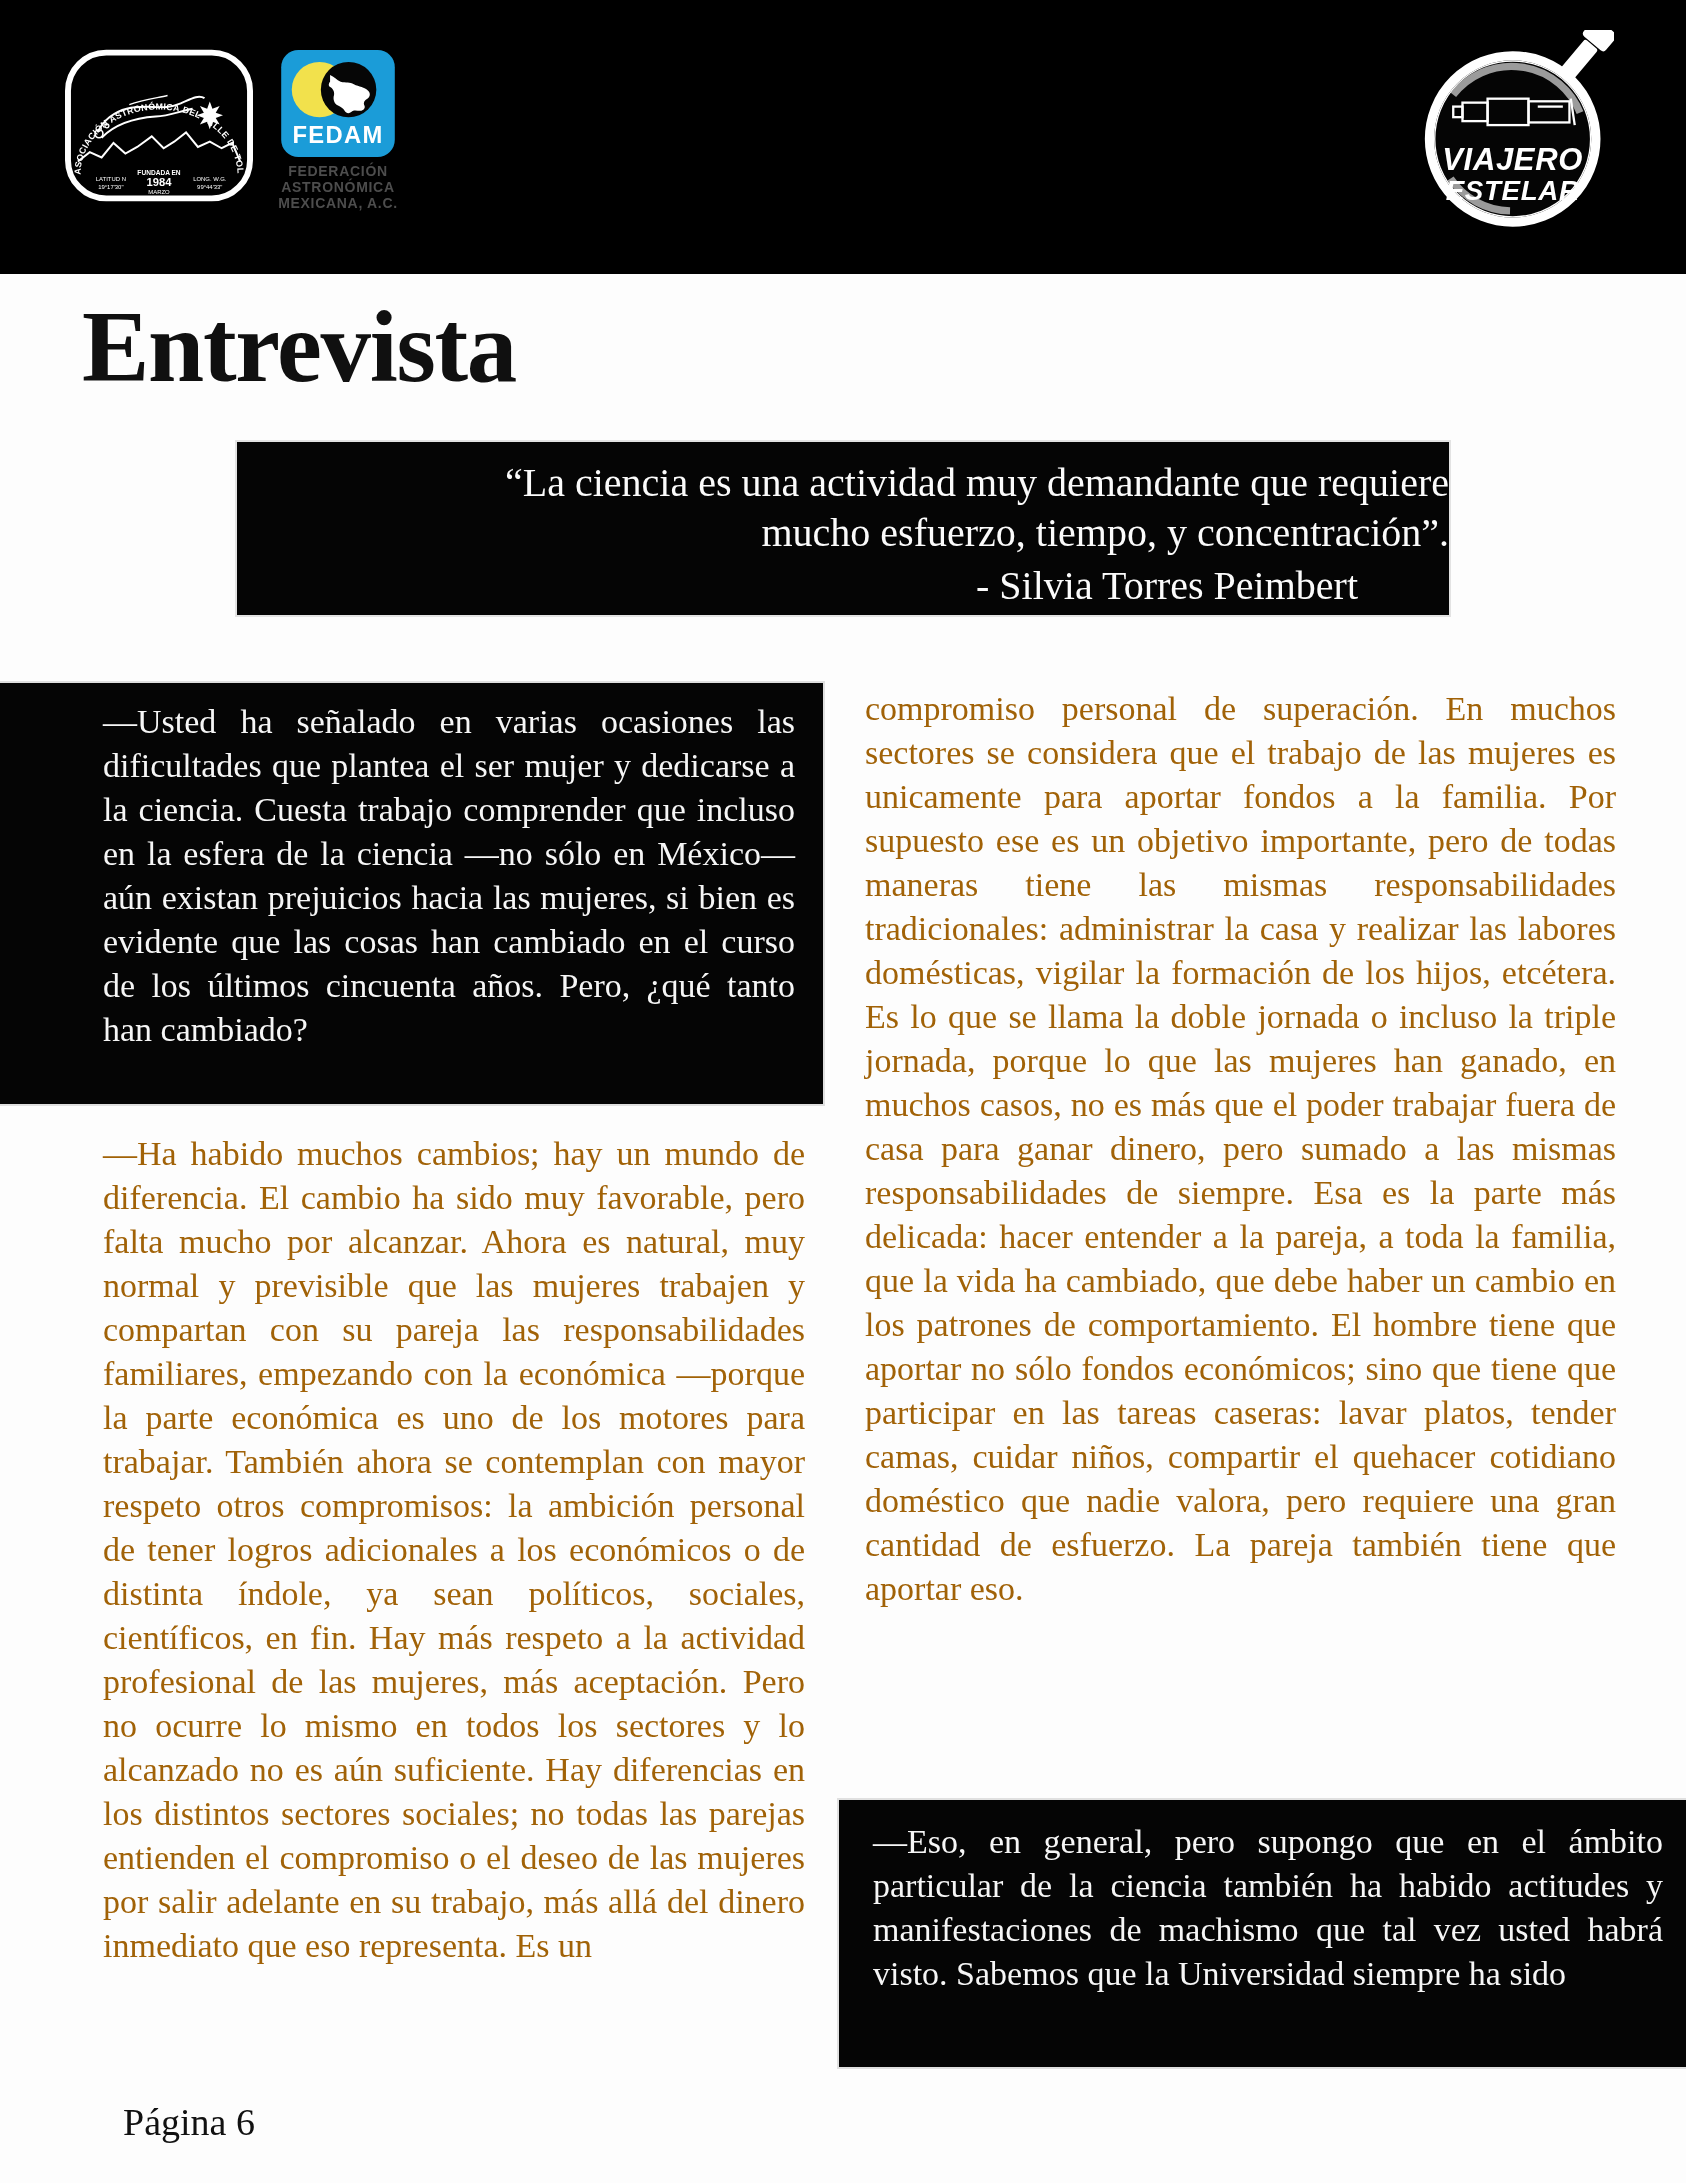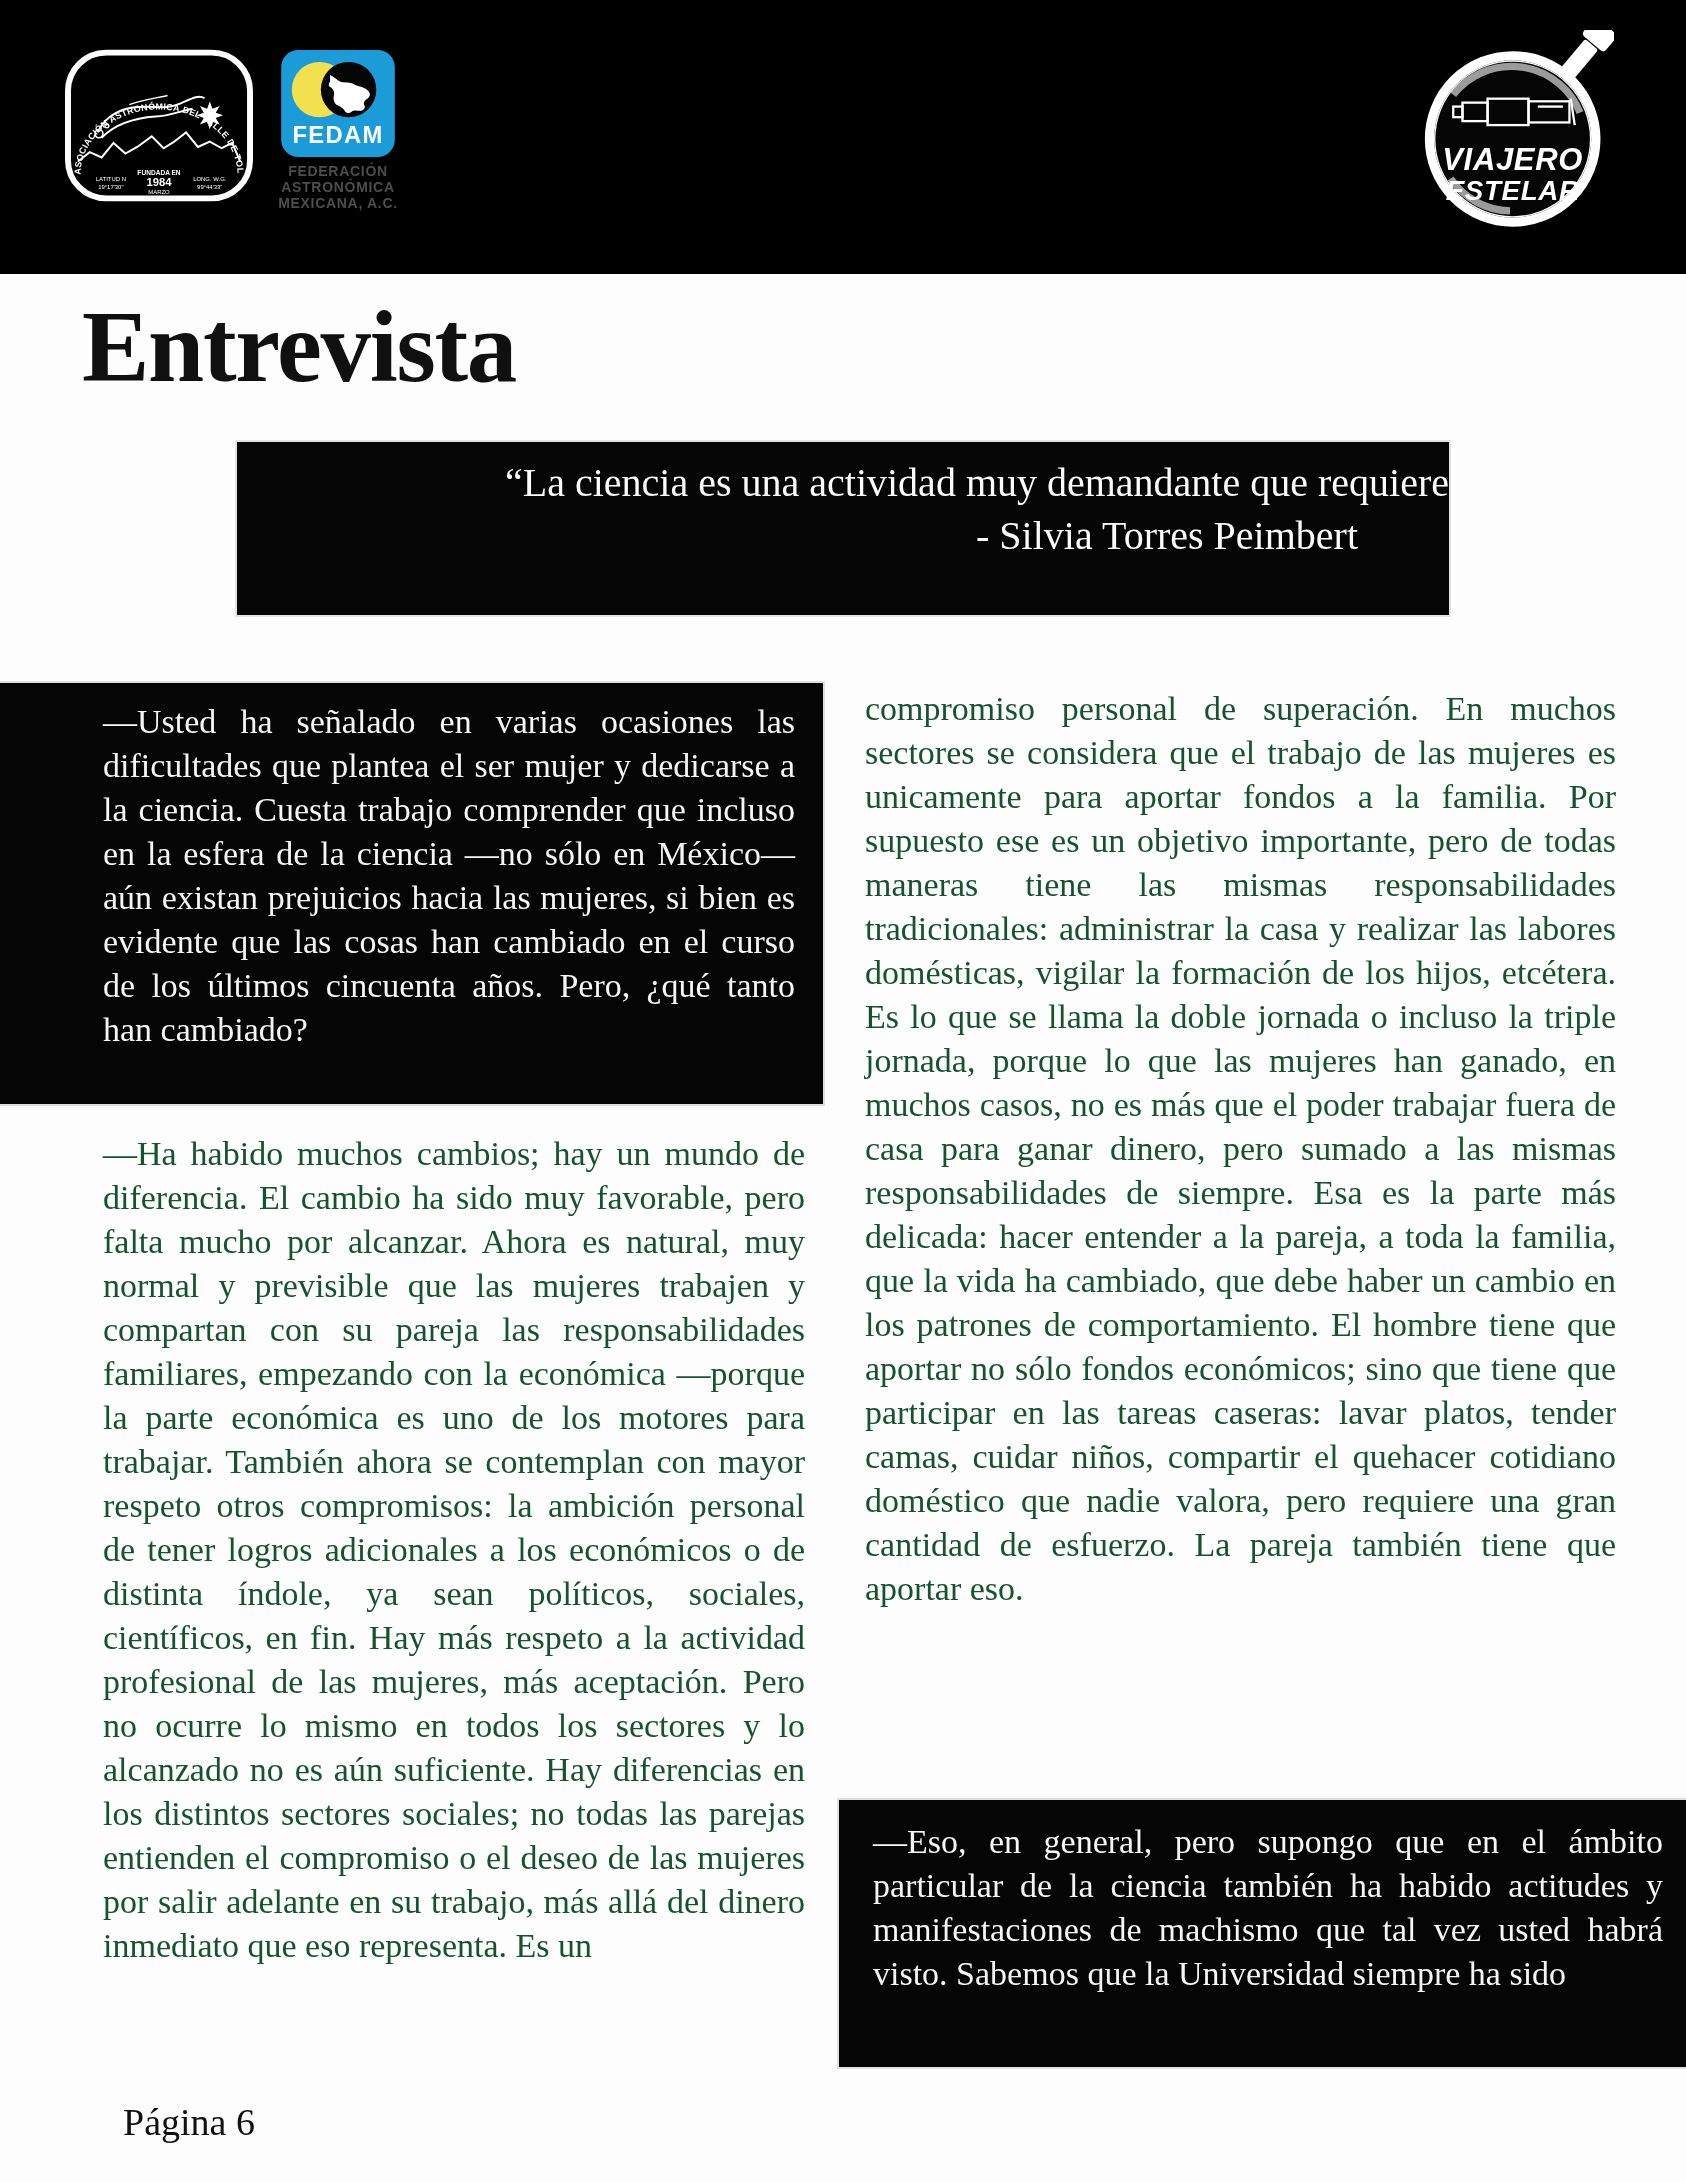--- a/index.html
+++ b/index.html
@@ -57,21 +57,21 @@
     padding:17px 28px 0 103px;
   }
   .qbox2{
     position:absolute;left:839px;top:1800px;width:860px;height:267px;
     padding:20px 36px 0 34px;
   }
 
   
   .col{
     position:absolute;
-    color:#14532d;
+    color:#a16207;
     font-size:34px;line-height:44px;
     text-align:justify;
   }
   .col-left{left:103px;top:1132px;width:702px;}
   .col-right{left:865px;top:687px;width:751px;}
 
   
   .pagenum{
     position:absolute;left:99px;top:2100px;
     font-size:38px;color:#111;margin-left:24px;
@@ -150,20 +150,21 @@
 
       <text x="152" y="212" text-anchor="middle" class="logo-text" font-size="47" font-weight="bold" font-style="italic" fill="#ffffff" letter-spacing="1">VIAJERO</text>
       <text x="152" y="257" text-anchor="middle" class="logo-text" font-size="42" font-weight="bold" font-style="italic" fill="#ffffff" letter-spacing="1">ESTELAR</text>
     </svg>
   </header>
 
   <h1 class="page-title">Entrevista</h1>
 
   <div class="quote-box">
     <div class="q-line q-line1">“La ciencia es una actividad muy demandante que requiere</div>
+    <div class="q-line">mucho esfuerzo, tiempo, y concentración”.</div>
     <div class="q-attr">- Silvia Torres Peimbert</div>
   </div>
 
   <div class="qbox qbox1">—Usted ha señalado en varias ocasiones las dificultades que plantea el ser mujer y dedicarse a la ciencia. Cuesta trabajo comprender que incluso en la esfera de la ciencia —no sólo en México— aún existan prejuicios hacia las mujeres, si bien es evidente que las cosas han cambiado en el curso de los últimos cincuenta años. Pero, ¿qué tanto han cambiado?</div>
 
   <div class="col col-left">—Ha habido muchos cambios; hay un mundo de diferencia. El cambio ha sido muy favorable, pero falta mucho por alcanzar. Ahora es natural, muy normal y previsible que las mujeres trabajen y compartan con su pareja las responsabilidades familiares, empezando con la económica —porque la parte económica es uno de los motores para trabajar. También ahora se contemplan con mayor respeto otros compromisos: la ambición personal de tener logros adicionales a los económicos o de distinta índole, ya sean políticos, sociales, científicos, en fin. Hay más respeto a la actividad profesional de las mujeres, más aceptación. Pero no ocurre lo mismo en todos los sectores y lo alcanzado no es aún suficiente. Hay diferencias en los distintos sectores sociales; no todas las parejas entienden el compromiso o el deseo de las mujeres por salir adelante en su trabajo, más allá del dinero inmediato que eso representa. Es un</div>
 
   <div class="col col-right">compromiso personal de superación. En muchos sectores se considera que el trabajo de las mujeres es unicamente para aportar fondos a la familia. Por supuesto ese es un objetivo importante, pero de todas maneras tiene las mismas responsabilidades tradicionales: administrar la casa y realizar las labores domésticas, vigilar la formación de los hijos, etcétera. Es lo que se llama la doble jornada o incluso la triple jornada, porque lo que las mujeres han ganado, en muchos casos, no es más que el poder trabajar fuera de casa para ganar dinero, pero sumado a las mismas responsabilidades de siempre. Esa es la parte más delicada: hacer entender a la pareja, a toda la familia, que la vida ha cambiado, que debe haber un cambio en los patrones de comportamiento. El hombre tiene que aportar no sólo fondos económicos; sino que tiene que participar en las tareas caseras: lavar platos, tender camas, cuidar niños, compartir el quehacer cotidiano doméstico que nadie valora, pero requiere una gran cantidad de esfuerzo. La pareja también tiene que aportar eso.</div>
 
   <div class="qbox qbox2">—Eso, en general, pero supongo que en el ámbito particular de la ciencia también ha habido actitudes y manifestaciones de machismo que tal vez usted habrá visto. Sabemos que la Universidad siempre ha sido</div>

